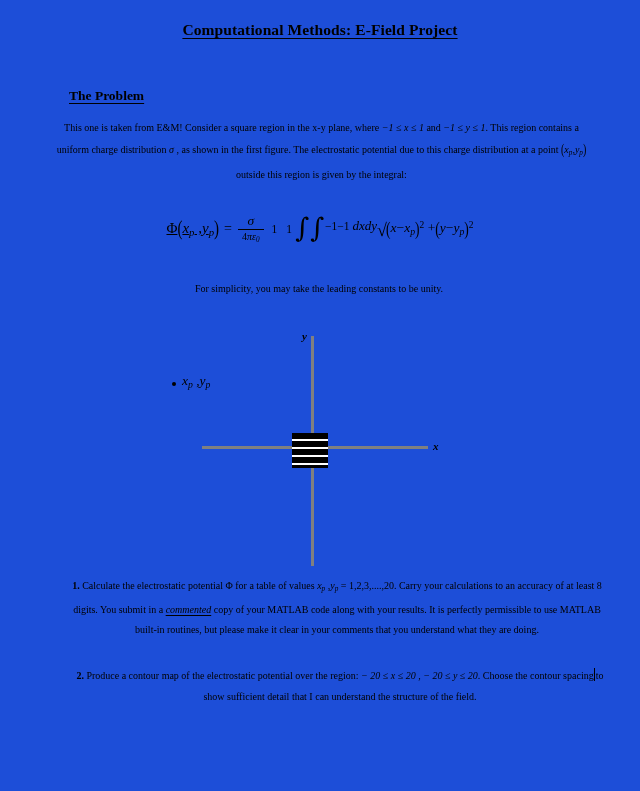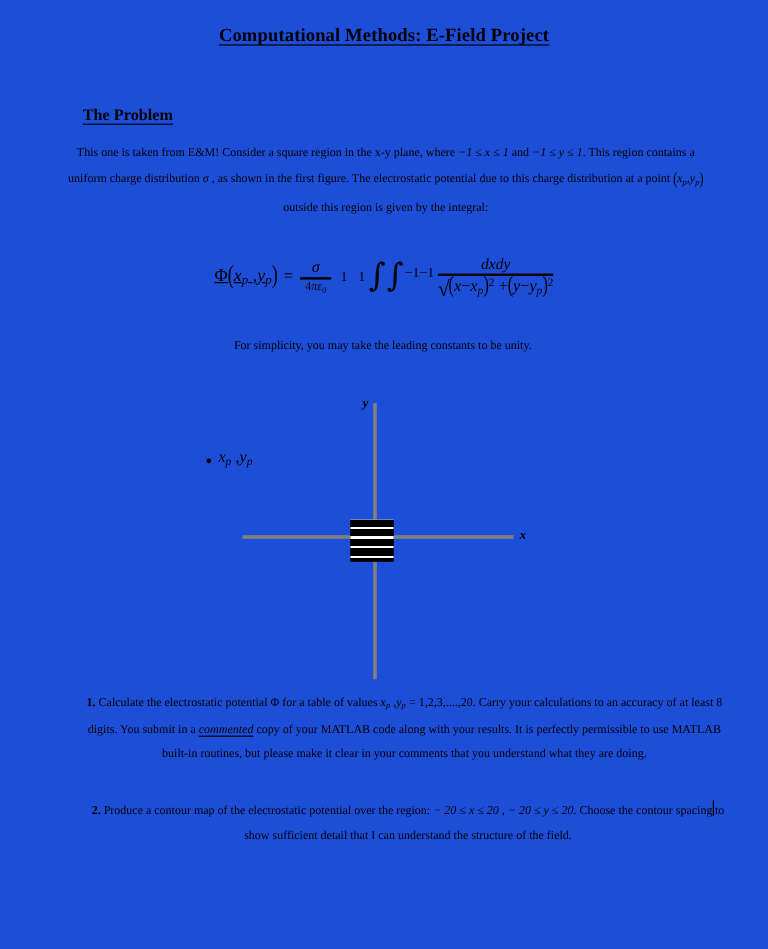--- a/index.html
+++ b/index.html
@@ -159,21 +159,21 @@
   }
   .int-limits-bot {
     font-size: 11.5px;
     letter-spacing: 0px;
     margin-top: -3px;
     padding-right: 2px;
   }
 
   .bigfrac {
     display: inline-flex;
-    flex-direction: column;
+    flex-direction: row;
     align-items: stretch;
     line-height: 1.1;
     margin-left: -2px;
   }
   .bigfrac .num {
     text-align: center;
     font-size: 13px;
     font-style: italic;
     padding-bottom: 1px;
   }

